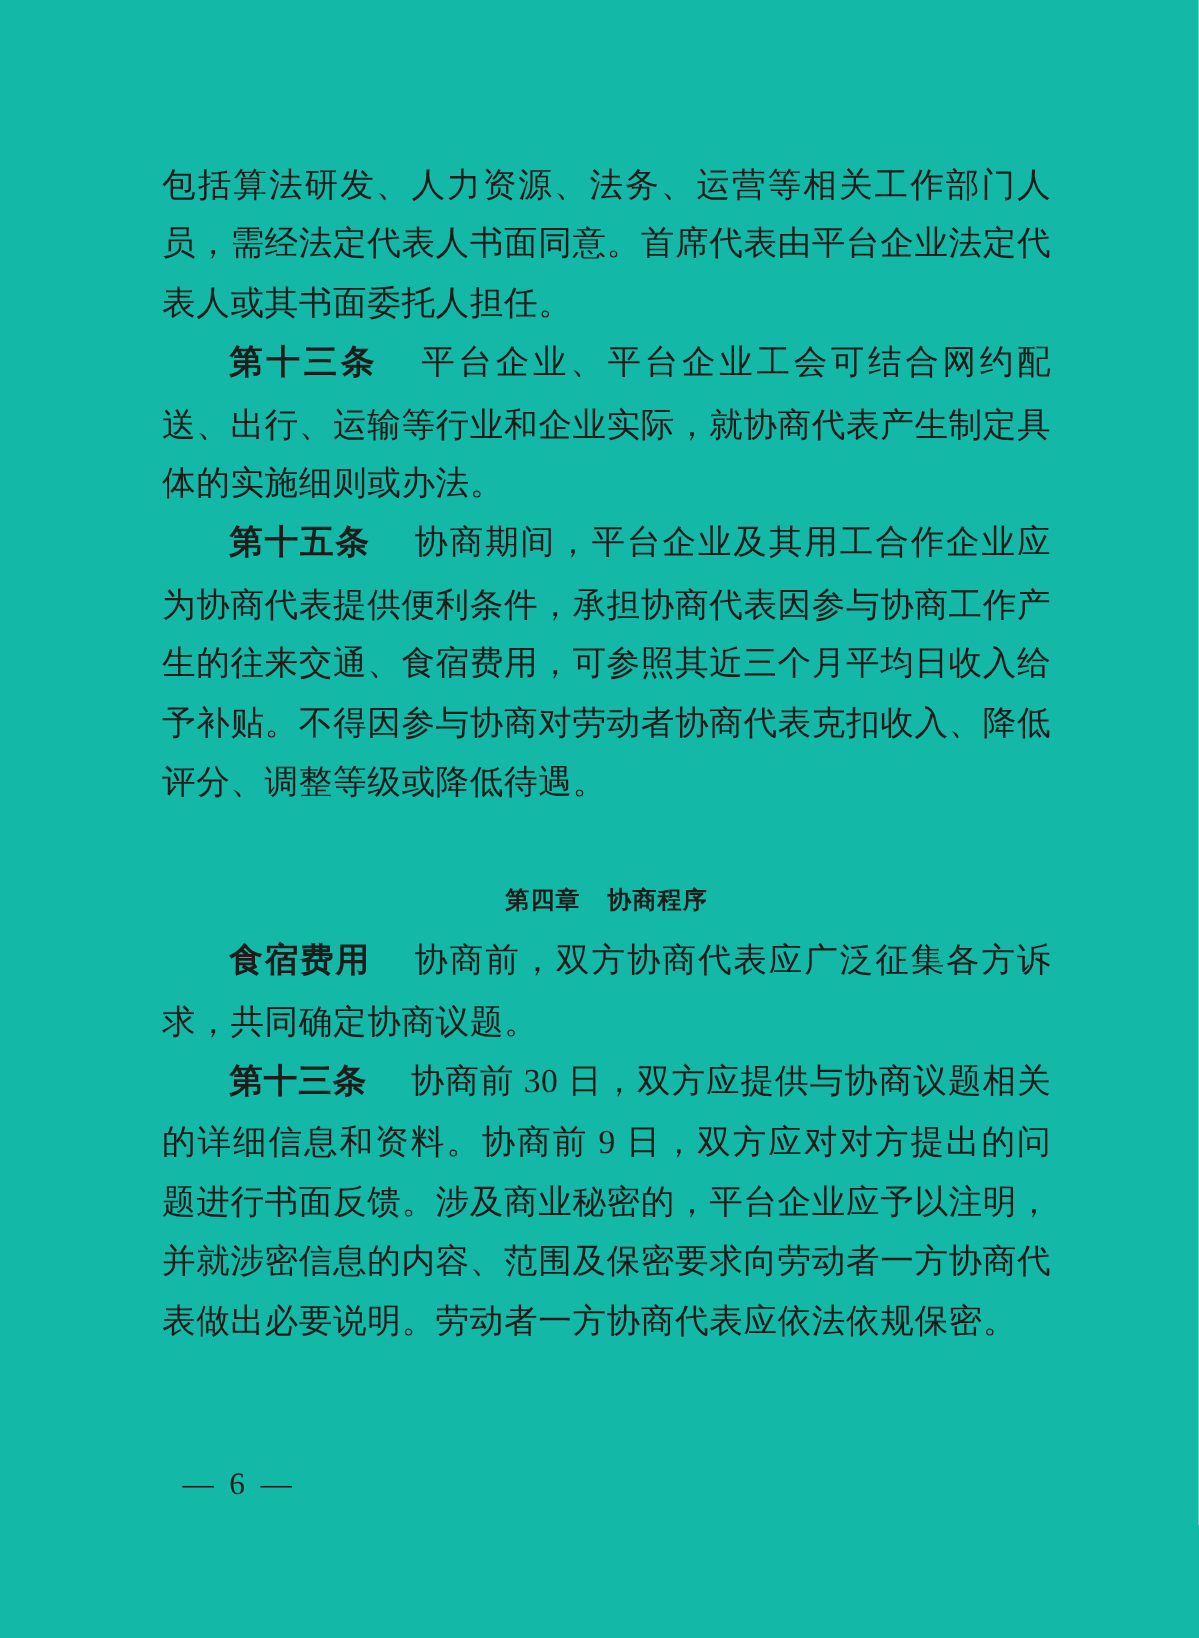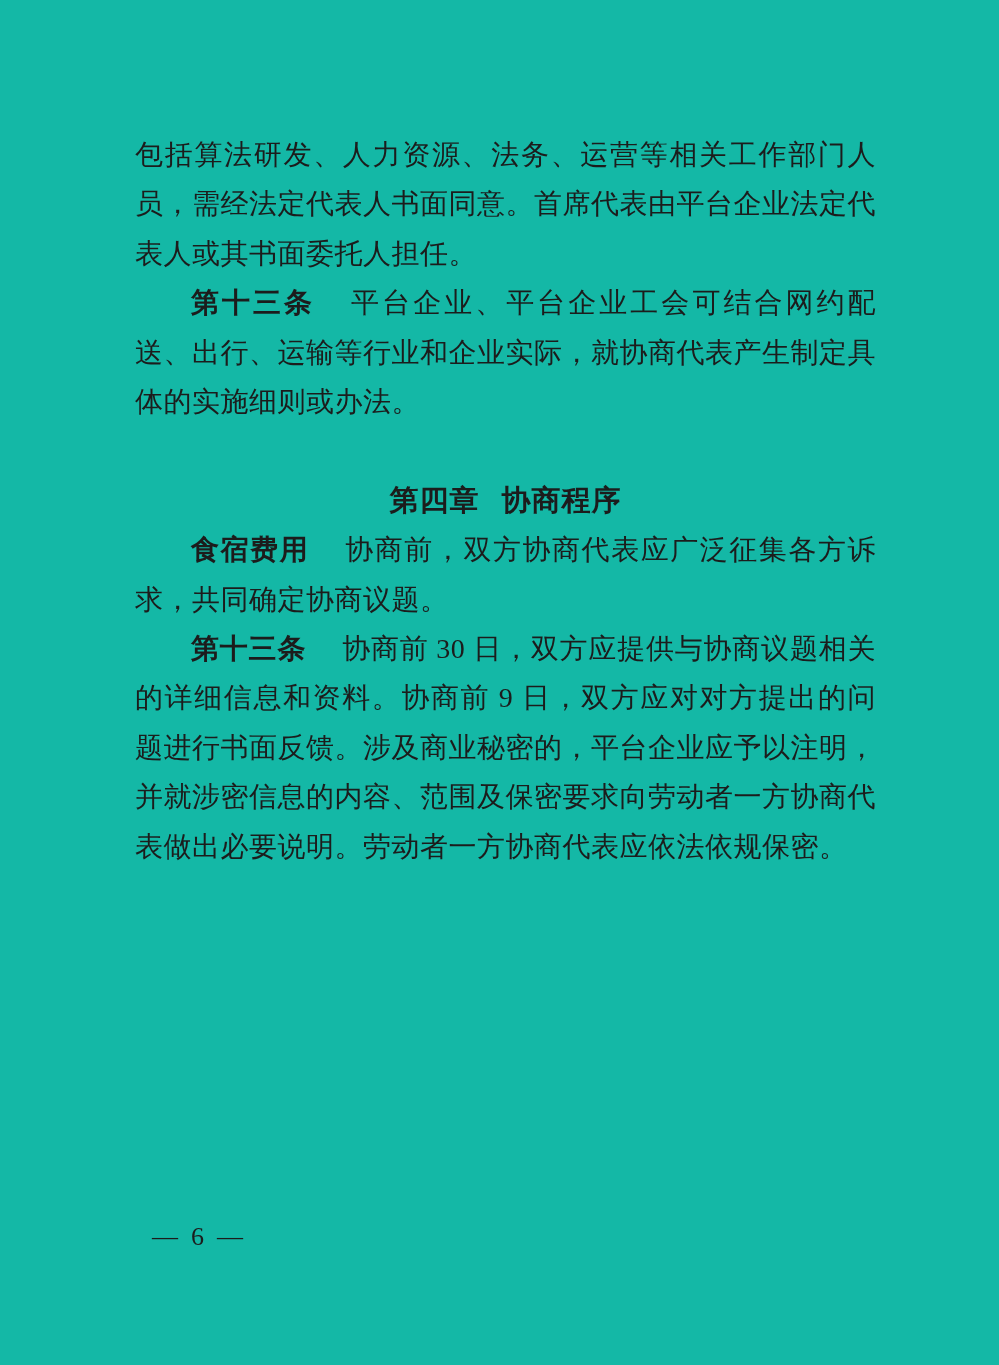--- a/index.html
+++ b/index.html
@@ -30,28 +30,28 @@
   .para {
     margin: 0;
     padding: 0;
     text-indent: 56px;
   }
   .para.no-indent {
     text-indent: 0;
   }
   .lead {
     font-weight: bold;
-    font-family: Liberation Serif, serif;
+    font-family: Liberation Mono, monospace;
     margin-right: 36px;
   }
   .chapter {
     margin: 49.4px 0 0 0;
     padding: 0;
     text-indent: 0;
-    font-size: 29px;
+    font-size: 20px;
     line-height: 49.4px;
     font-weight: bold;
     font-family: "Liberation Sans", "DejaVu Sans", sans-serif;
     text-align: center;
     letter-spacing: 1px;
   }
   .chapter-gap {
     display: inline-block;
     width: 22px;
   }
@@ -71,20 +71,21 @@
 <body>
 
 <div class="page">
   <div class="content">
 
     <p class="para no-indent"><span>包括算法研发、人力资源、法务、运营等相关工作部门人员，需经法定代表人书面同意。首席代表由平台企业法定代表人或其书面委托人担任。</span></p>
 
     <p class="para"><span class="lead">第十三条</span><span>平台企业、平台企业工会可结合网约配送、出行、运输等行业和企业实际，就协商代表产生制定具体的实施细则或办法。</span></p>
 
 
+    <p class="para"><span class="lead">第十五条</span><span>协商期间，平台企业及其用工合作企业应为协商代表提供便利条件，承担协商代表因参与协商工作产生的往来交通、食宿费用，可参照其近三个月平均日收入给予补贴。不得因参与协商对劳动者协商代表克扣收入、降低评分、调整等级或降低待遇。</span></p>
 
     <h2 class="chapter"><span>第四章</span><span class="chapter-gap"></span><span>协商程序</span></h2>
 
     <p class="para"><span class="lead">食宿费用</span><span>协商前，双方协商代表应广泛征集各方诉求，共同确定协商议题。</span></p>
 
     <p class="para"><span class="lead">第十三条</span><span>协商前 30 日，双方应提供与协商议题相关的详细信息和资料。协商前 9 日，双方应对对方提出的问题进行书面反馈。涉及商业秘密的，平台企业应予以注明，并就涉密信息的内容、范围及保密要求向劳动者一方协商代表做出必要说明。劳动者一方协商代表应依法依规保密。</span></p>
 
   </div>
 
   <div class="footer"><span class="dash">—</span><span class="num">6</span><span class="dash">—</span></div>

